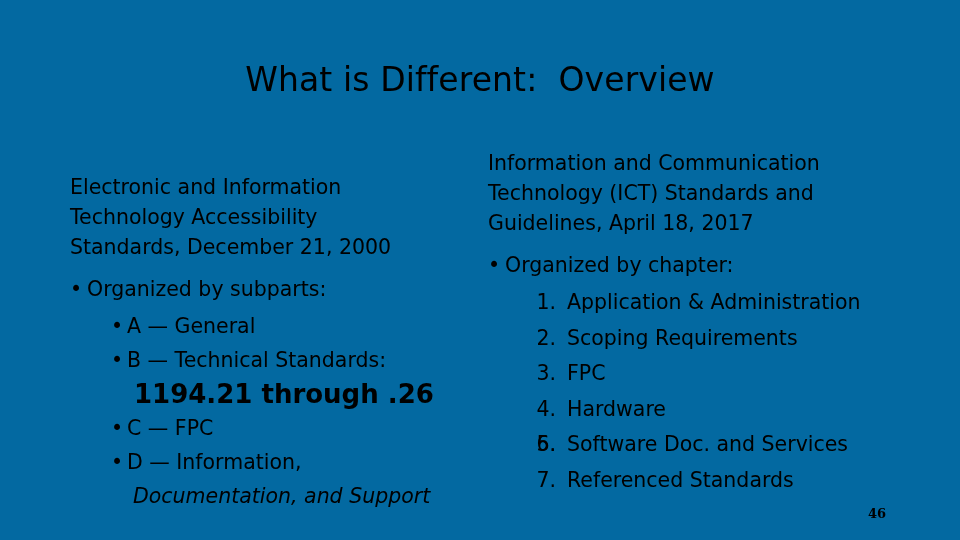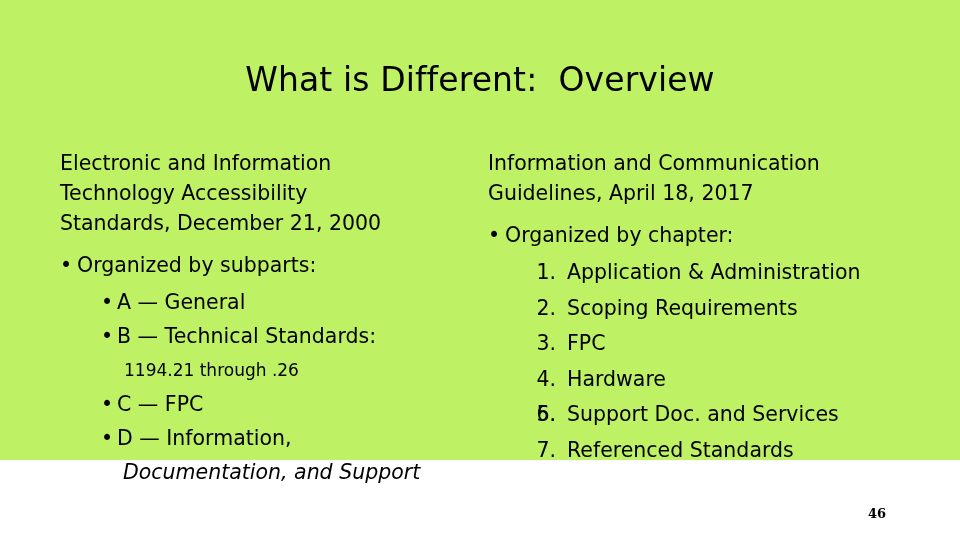--- a/index.html
+++ b/index.html
@@ -10,22 +10,22 @@
     width: 960px;
     height: 540px;
     background: #ffffff;
     font-family: "DejaVu Sans", "Liberation Sans", sans-serif;
     color: #000000;
     overflow: hidden;
   }
   .slide {
     position: relative;
     width: 960px;
-    height: 460px;
-    background: #bef264;
+    height: 540px;
+    background: #0369a1;
   }
 
   
   .slide-title {
     position: absolute;
     left: 0;
     top: 60px;
     width: 960px;
     text-align: center;
     font-size: 33px;
@@ -34,21 +34,21 @@
     letter-spacing: 0.1px;
     white-space: pre;
     color: #000000;
   }
 
   
   .col {
     position: absolute;
     top: 148px;
   }
-  .col-left  { left: 60px;  width: 400px; }
+  .col-left  { left: 70px;  width: 400px; margin-top: 24px; }
   .col-right { left: 488px; width: 410px; }
 
   .col-heading {
     font-size: 20.5px;
     line-height: 30px;
     font-weight: 400;
     margin: 0 0 0 0;
     white-space: normal;
   }
   .col-heading div { white-space: nowrap; }
@@ -81,23 +81,24 @@
     left: 41px;
     top: 0;
   }
   .sub-item .wrap-line {
     display: block;
     margin-left: 6px;
     font-style: italic;
   }
 
   .plain-item {
-    font-size: 17px;
+    font-size: 26px;
     line-height: 34px;
     padding-left: 64px;
+    font-weight: bold;
   }
 
   
   .num-list {
     margin-top: 5px;
   }
   .num-item {
     position: relative;
     font-size: 20.5px;
     line-height: 35.5px;
@@ -170,20 +171,21 @@
         <span class="wrap-line">Documentation, and Support</span>
       </div>
 
     </div>
   </div>
 
   <div class="col col-right">
 
     <div class="col-heading">
       <div>Information and Communication</div>
+      <div>Technology (ICT) Standards and</div>
       <div>Guidelines, April 18, 2017</div>
     </div>
 
     <div class="lvl1">
       <span class="bullet-glyph">•</span>
       <span>Organized by chapter:</span>
     </div>
 
     <div class="num-list">
 
@@ -206,21 +208,21 @@
         <span class="num-marker">4.</span>
         <span>Hardware</span>
       </div>
 
       <div class="num-item">
         <span class="num-marker">5.</span>
       </div>
 
       <div class="num-item">
         <span class="num-marker">6.</span>
-        <span>Support Doc. and Services</span>
+        <span>Software Doc. and Services</span>
       </div>
 
       <div class="num-item">
         <span class="num-marker">7.</span>
         <span>Referenced Standards</span>
       </div>
 
     </div>
   </div>
 

